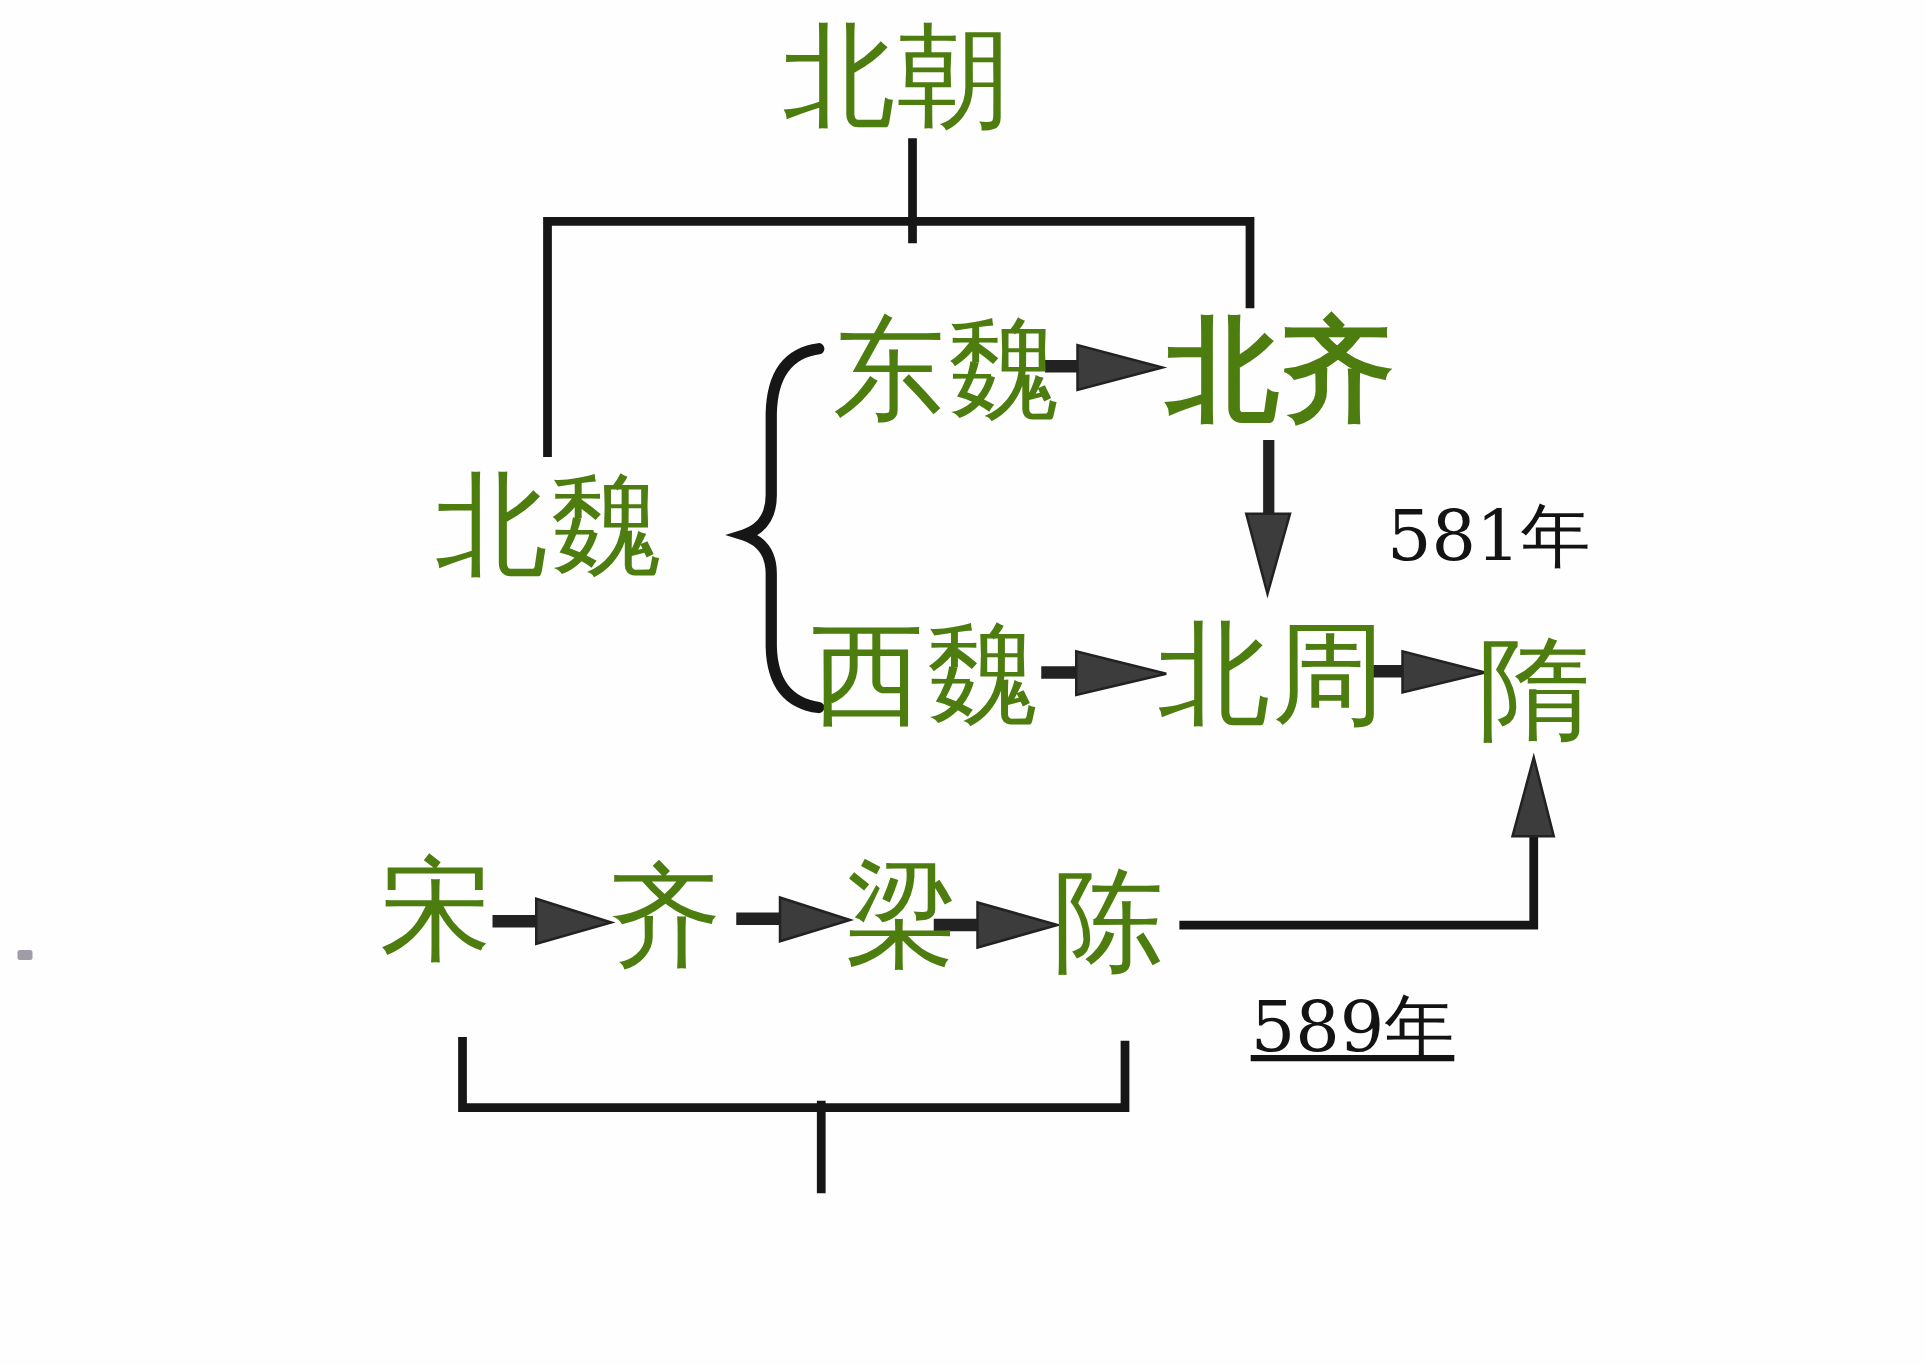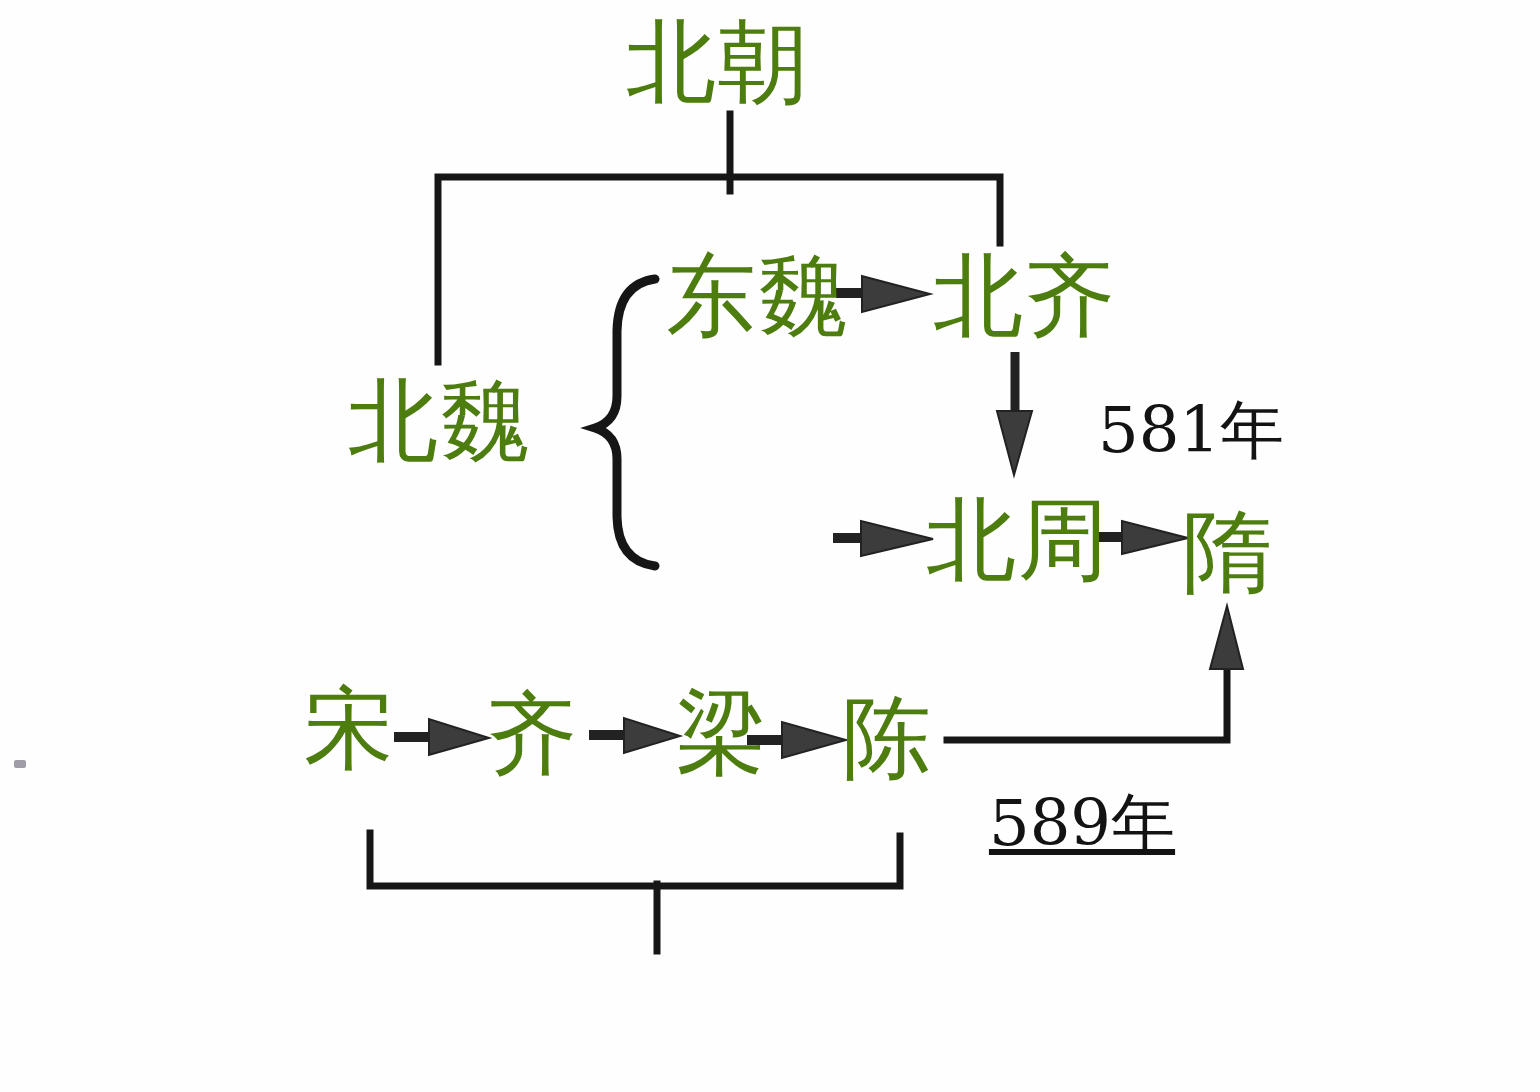--- a/index.html
+++ b/index.html
@@ -29,21 +29,21 @@
     font-size: 90px;
     line-height: 1;
     letter-spacing: 2px;
     white-space: nowrap;
     font-weight: 500;
   }
   .year {
     position: absolute;
     transform: translate(-50%, -50%);
     color: #131313;
-    font-size: 64px;
+    font-size: 56px;
     line-height: 1;
     white-space: nowrap;
     font-weight: 500;
   }
   .speck {
     position: absolute;
     left: 14px;
     top: 760px;
     width: 12px;
     height: 8px;
@@ -103,21 +103,22 @@
     </g>
 
     <g>
       <polygon points="1210,669 1243,669 1227,606" fill="#3c3c3c" stroke="#222" stroke-width="2"></polygon>
     </g>
   </svg>
 
   <div class="node" style="left:718px; top:62px;">北朝</div>
   <div class="node" style="left:758px; top:296px;">东魏</div>
   <div class="node" style="left:440px; top:421px;">北魏</div>
-  <div class="node" style="left:1025px; top:296px;">北齐</div>
+  <div class="node" style="left:1025px; top:296px;font-weight:bold;">北齐</div>
+  <div class="node" style="left:741px; top:540px;">西魏</div>
   <div class="node" style="left:1018px; top:540px;">北周</div>
   <div class="node" style="left:1228px; top:552px;">隋</div>
   <div class="node" style="left:350px; top:729px;">宋</div>
   <div class="node" style="left:533px; top:734px;">齐</div>
   <div class="node" style="left:722px; top:733px;">梁</div>
   <div class="node" style="left:888px; top:738px;">陈</div>
 
   <div class="year" style="left:1191px; top:430px;">581年</div>
   <div class="year" style="left:1082px; top:823px;text-decoration:underline;">589年</div>
 

